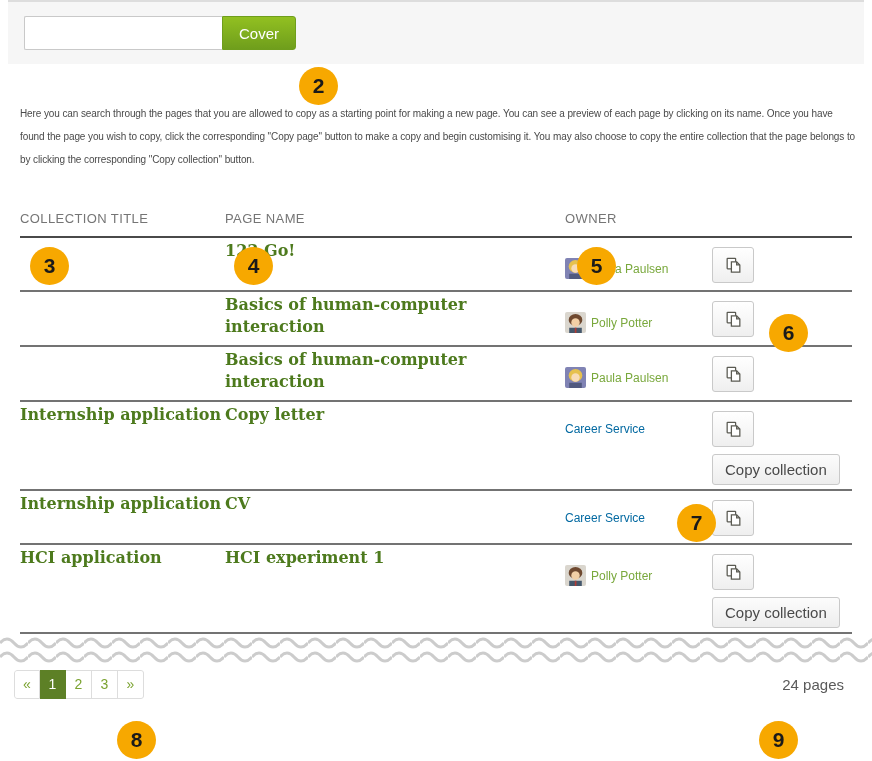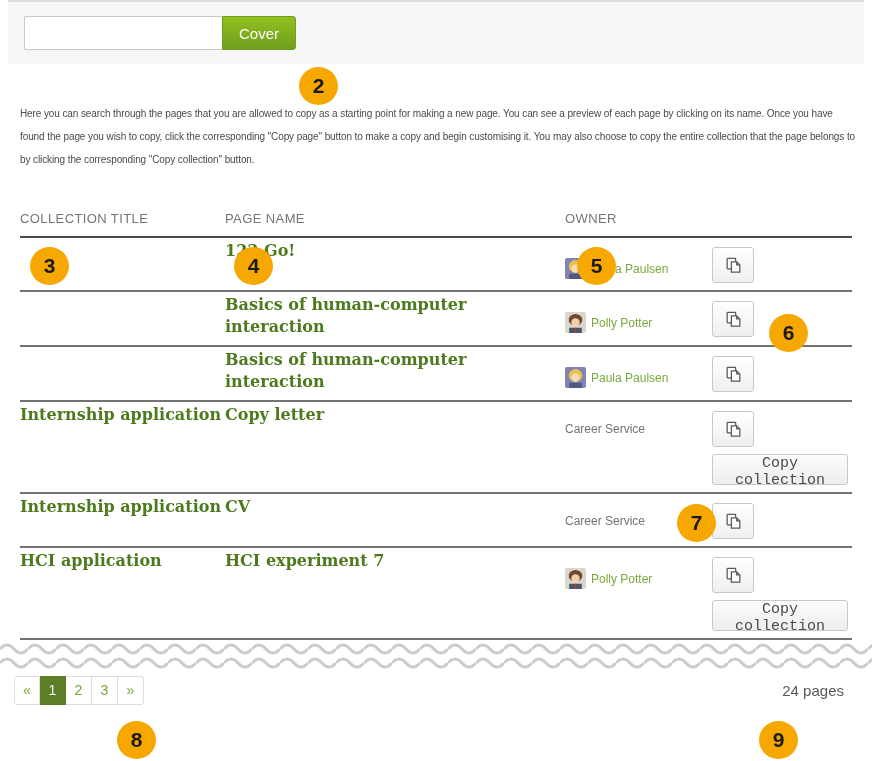--- a/index.html
+++ b/index.html
@@ -53,34 +53,34 @@
   }
   td { vertical-align:top; padding:9px 4px 7px 0; border-bottom:2px solid #737373; }
   tr.has-collection-btn td { padding-bottom:4px; }
   .collection-title, .page-name {
     font-family:"DejaVu Serif","Liberation Serif",serif; font-weight:bold;
     font-size:16px; line-height:22px; padding-top:2px;
   }
   .collection-title a, .page-name a { color:#4d7a1d; text-decoration:none; }
   .owner-cell { font-size:12px; color:#333; padding-top:20px; }
   .owner-link { color:#79a83c; text-decoration:none; }
-  .owner-plain { color:#737373;text-align:right; }
+  .owner-plain { color:#0369a1;text-align:right; }
   .avatar { display:inline-block; width:21px; height:21px; vertical-align:-6px; margin-right:5px; border-radius:2px; overflow:hidden; }
 
   .icon-btn {
     display:flex; align-items:center; justify-content:center;
     width:42px; height:36px; cursor:pointer;
     border:1px solid #c9c9c9; border-radius:3px;
     background:linear-gradient(#ffffff,#efefef);
   }
   .copy-collection-btn {
     display:inline-block; margin-top:7px; height:31px; padding:0 12px; cursor:pointer;
     border:1px solid #c9c9c9; border-radius:3px;
     background:linear-gradient(#fcfcfc,#ededed);
-    font-family:Liberation Mono, monospace; font-size:15px; color:#4a4a4a;
+    font-family:Liberation Sans, sans-serif; font-size:15px; color:#4a4a4a;
   }
 
   
   .wave-divider { display:block; margin-top:2px; }
 
   
   .footer-bar {
     display:flex; justify-content:space-between; align-items:center;
     margin:2px 8px 0 8px; height:32px;
   }
@@ -256,21 +256,21 @@
               </svg>
             </button>
         </td>
       </tr>
 
       <tr class="has-collection-btn">
         <td class="collection-title">
           <a href="#">HCI application</a>
         </td>
         <td class="page-name">
-          <a href="#">HCI experiment 7</a>
+          <a href="#">HCI experiment 1</a>
         </td>
         <td class="owner-cell">
           <span class="avatar"><svg width="21" height="21" viewBox="0 0 20 20">
                 <rect width="20" height="20" fill="#dad6ce"></rect>
                 <ellipse cx="10" cy="7.5" rx="6.5" ry="5.5" fill="#6f4930"></ellipse>
                 <circle cx="10" cy="10" r="4" fill="#f2cfa6"></circle>
                 <rect x="4" y="15" width="12" height="5" fill="#44576b"></rect>
                 <rect x="9.3" y="15" width="1.6" height="5" fill="#b23b35"></rect>
               </svg></span><a href="#" class="owner-link">Polly Potter</a>
         </td>

